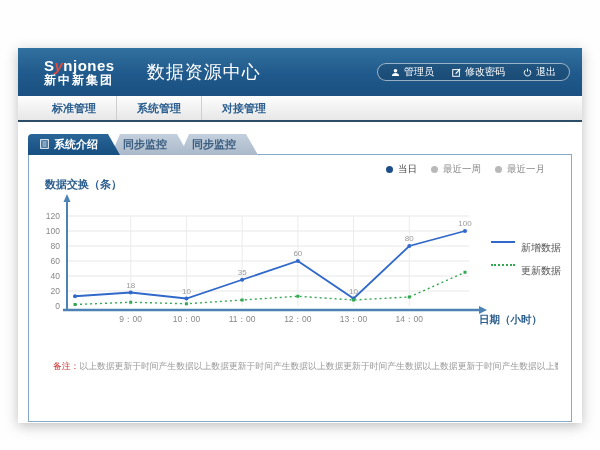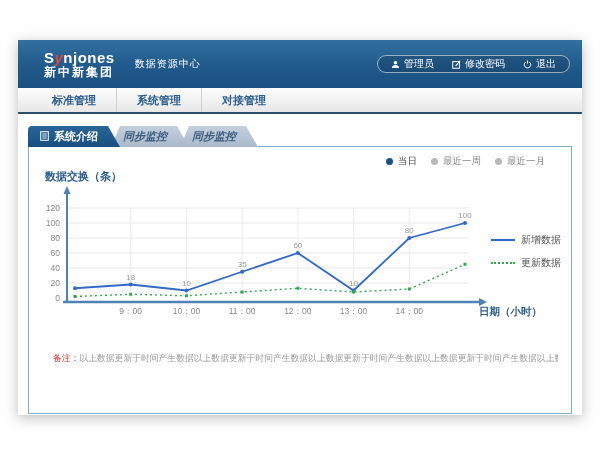--- a/index.html
+++ b/index.html
@@ -1,28 +1,28 @@
 <!DOCTYPE html>
 <html><head>
 <meta charset="utf-8">
 <style>
   * { margin:0; padding:0; box-sizing:border-box; }
   html,body { width:600px; height:450px; background:#fefefe; overflow:hidden;
     font-family:"Liberation Sans","DejaVu Sans",sans-serif; }
-  .card { position:absolute; left:18px; top:40px; width:564px; height:375px;
+  .card { position:absolute; left:18px; top:48px; width:564px; height:375px;
     background:#fff; box-shadow:0 3px 12px rgba(0,0,0,.25); }
 
   
   .hdr { height:48px; background:linear-gradient(180deg,#31719f 0%,#20598b 55%,#1a5082 100%);
     display:flex; align-items:center; padding:0 12px 0 26px; }
   .logo { line-height:1.05; color:#fff; }
   .logo .en { font-size:15px; font-weight:bold; letter-spacing:.5px; }
   .logo .en .y { color:#e8473a; font-style:italic; }
   .logo .cn { font-size:12px; font-weight:bold; letter-spacing:2px; }
-  .apptitle { color:#fff; font-size:10px; margin-left:20px; letter-spacing:1px; }
+  .apptitle { color:#fff; font-size:18px; margin-left:32px; letter-spacing:1px; }
   .userbar { margin-left:auto; display:flex; align-items:center; height:18px;
     border:1px solid rgba(255,255,255,.55); border-radius:9px;
     background:rgba(0,0,0,.12); padding:0 4px; }
   .ubtn { display:flex; align-items:center; gap:4px; color:#fff; font-size:10px;
     padding:0 9px; cursor:pointer; white-space:nowrap; }
   .ubtn svg { display:block; }
 
   
   .nav { height:26px; background:linear-gradient(180deg,#fdfdfd,#e7e7e7);
     border-bottom:2px solid #2b4d68; display:flex; align-items:center; padding-left:14px; }
@@ -33,41 +33,41 @@
 
   
   .tabs { position:absolute; left:10px; top:86px; display:flex; z-index:3; }
   .tab { height:21px; display:flex; align-items:center; gap:5px; font-size:11px;
     font-weight:bold; padding:0 22px 0 12px; cursor:pointer;
     clip-path:polygon(9px 0,calc(100% - 12px) 0,100% 100%,0 100%); }
   .tab.active { background:linear-gradient(180deg,#2a6598,#164f80);
     color:#fff; clip-path:polygon(0 0,calc(100% - 12px) 0,100% 100%,0 100%);
     border-radius:4px 0 0 0; z-index:4; }
   .tab.inactive { background:linear-gradient(180deg,#c3cfdc,#aab9ca);
-    color:#3c5e80; margin-left:-9px; z-index:2;font-style:italic; }
+    color:#3c5e80; margin-left:-9px; z-index:2; }
 
   
   .panel { position:absolute; left:10px; top:106px; width:544px; height:268px;
     background:#fff; border:1px solid #86abc9; }
 
   .radios { position:absolute; top:8px; right:26px; display:flex; gap:14px; }
   .radio { display:flex; align-items:center; gap:5px; font-size:9.5px; color:#888; cursor:pointer; }
   .radio .dot { width:7px; height:7px; border-radius:50%; background:#b9b9b9; }
   .radio.sel { color:#444; }
   .radio.sel .dot { background:#1d4e89; }
 
   .ytitle { position:absolute; left:16px; top:22px; font-size:11px; font-weight:bold; color:#2b5e8e; }
 
   #chart-svg { position:absolute; left:0; top:36px; }
   #chart-svg text.tick { font-size:8.5px; fill:#888; font-family:"Liberation Sans","DejaVu Sans",sans-serif; }
   #chart-svg text.dlabel { font-size:8px; fill:#999; }
   #chart-svg text.axis-label { font-size:10.5px; font-weight:bold; fill:#2b5e8e; }
 
   .legend { position:absolute; right:10px; top:86px; }
-  .legend-row { display:flex; align-items:center; gap:6px; margin-bottom:9px; font-size:10px; color:#555; }
+  .legend-row { display:flex; gap:6px; margin-bottom:9px; font-size:10px; color:#555; }
   .sw { width:24px; height:0; }
   .sw.solid { border-top:2px solid #3069c9; }
   .sw.dotted { border-top:2px dotted #33a852; }
 
   .note { position:absolute; left:24px; top:206px; width:505px; font-size:8.8px;
     color:#999; white-space:nowrap; overflow:hidden; }
   .note .pre { color:#cc2b2b; }
 </style>
 </head>
 <body>

